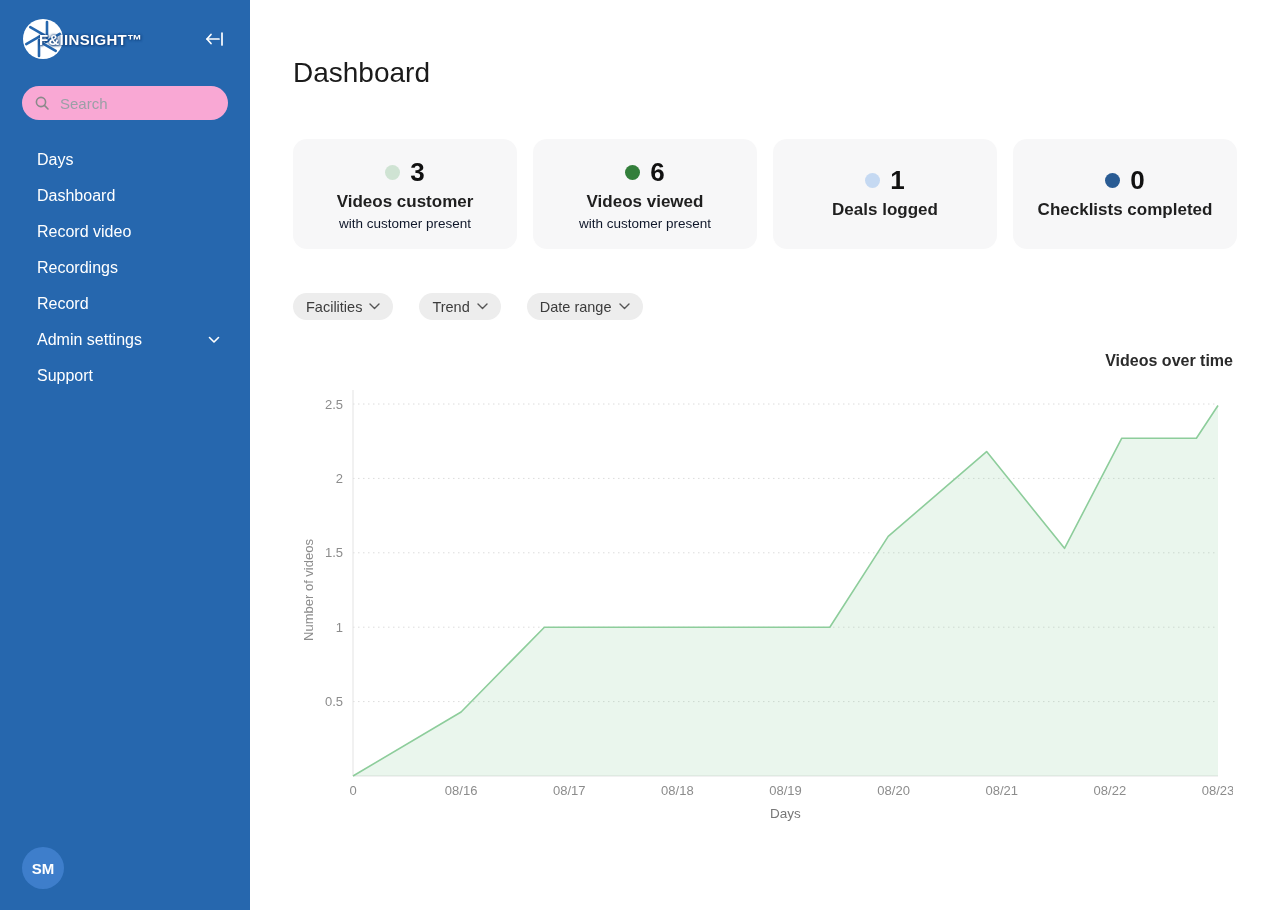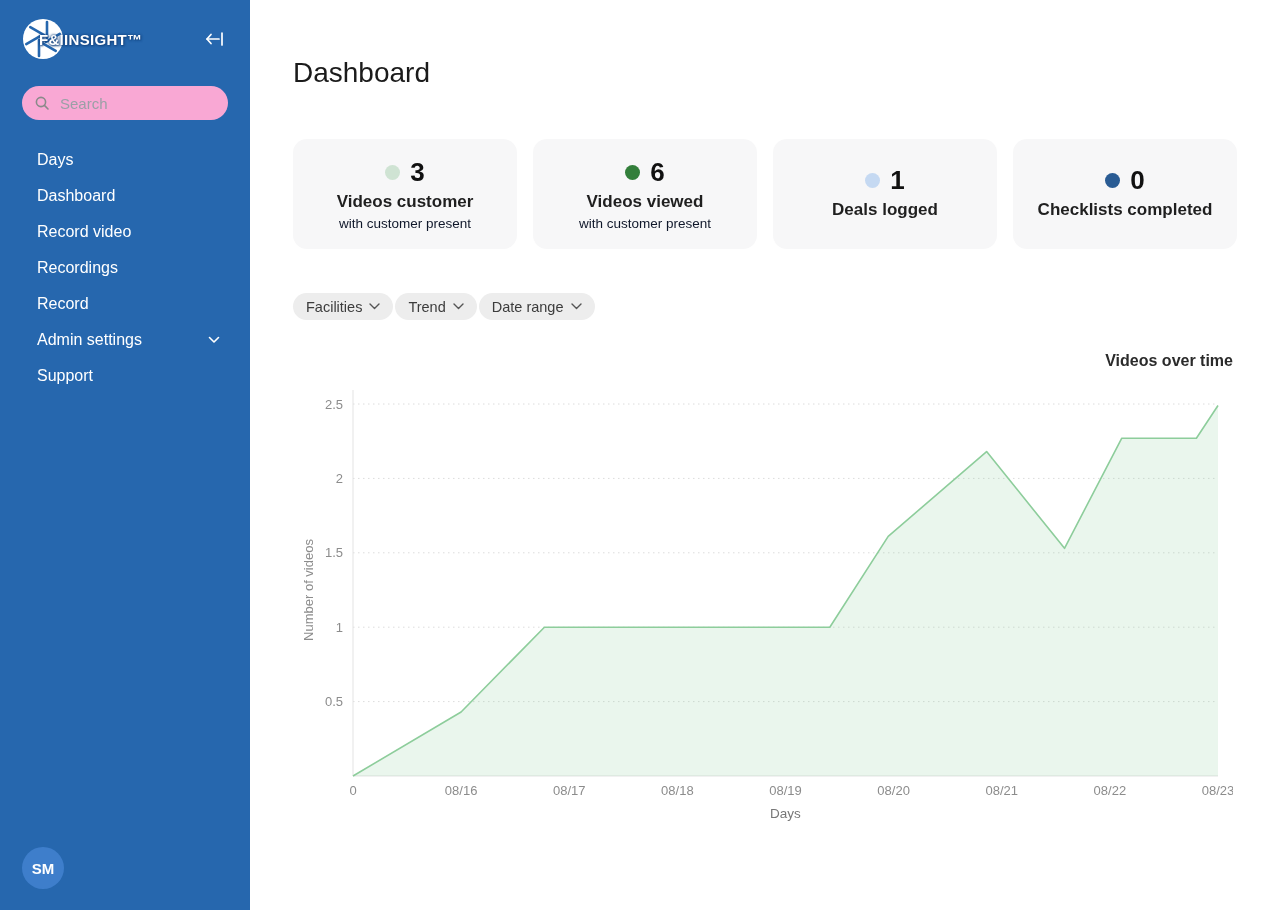--- a/index.html
+++ b/index.html
@@ -51,21 +51,21 @@
   .stats-row { display:flex; gap:16px; margin-top:50px; }
   .stat-card {
     width:224px; height:110px; background:#f7f7f8; border-radius:14px;
     display:flex; flex-direction:column; align-items:center; justify-content:center; gap:4px;
   }
   .stat-top { display:flex; align-items:center; gap:10px; }
   .stat-dot { width:15px; height:15px; border-radius:50%; }
   .stat-value { font-size:26px; font-weight:700; color:#111; }
   .stat-label { font-size:17px; font-weight:600; color:#1f1f1f; }
   .stat-sublabel { font-size:13.5px; color:#0f172a; }
-  .filters-row { display:flex; gap:2px; margin-top:44px; }
+  .filters-row { display:flex; gap:26px; margin-top:44px; }
   .pill {
     height:27px; background:#ededed; border:none; border-radius:15px;
     display:flex; align-items:center; gap:7px; padding:0 13px;
     font-size:14.5px; color:#3c3c3c; font-family:inherit; cursor:pointer;
   }
   .chart-block { margin-top:32px; width:940px; }
   .chart-title { text-align:right; padding-left:45px; font-size:16px; font-weight:700; color:#2b2b2b; height:20px; }
   #chart-svg { display:block; margin-top:2px; }
 </style>
 </head>

